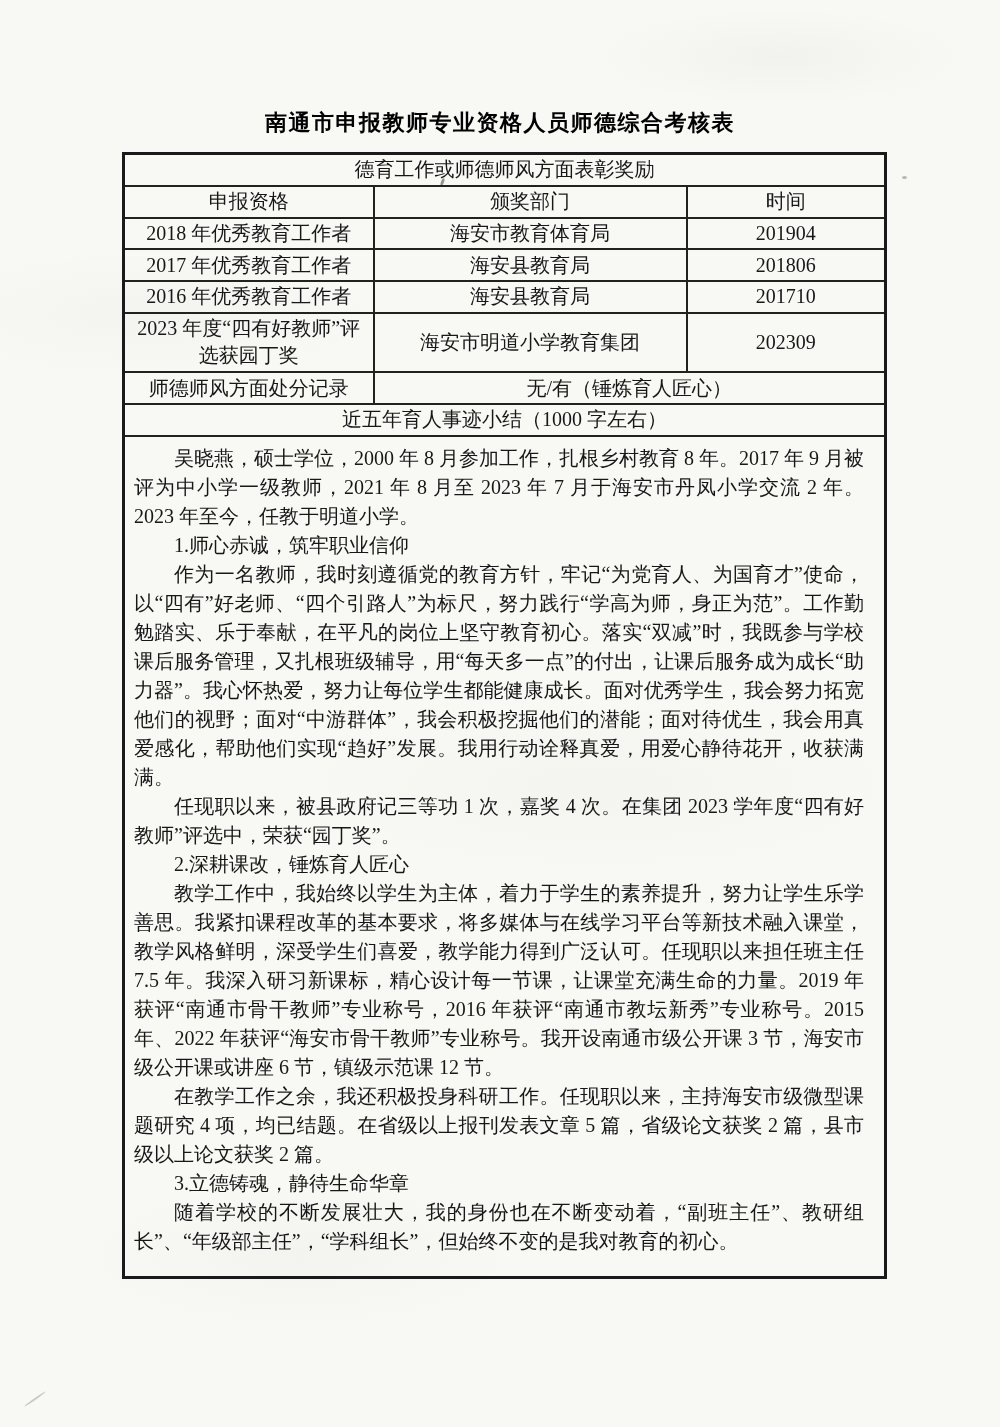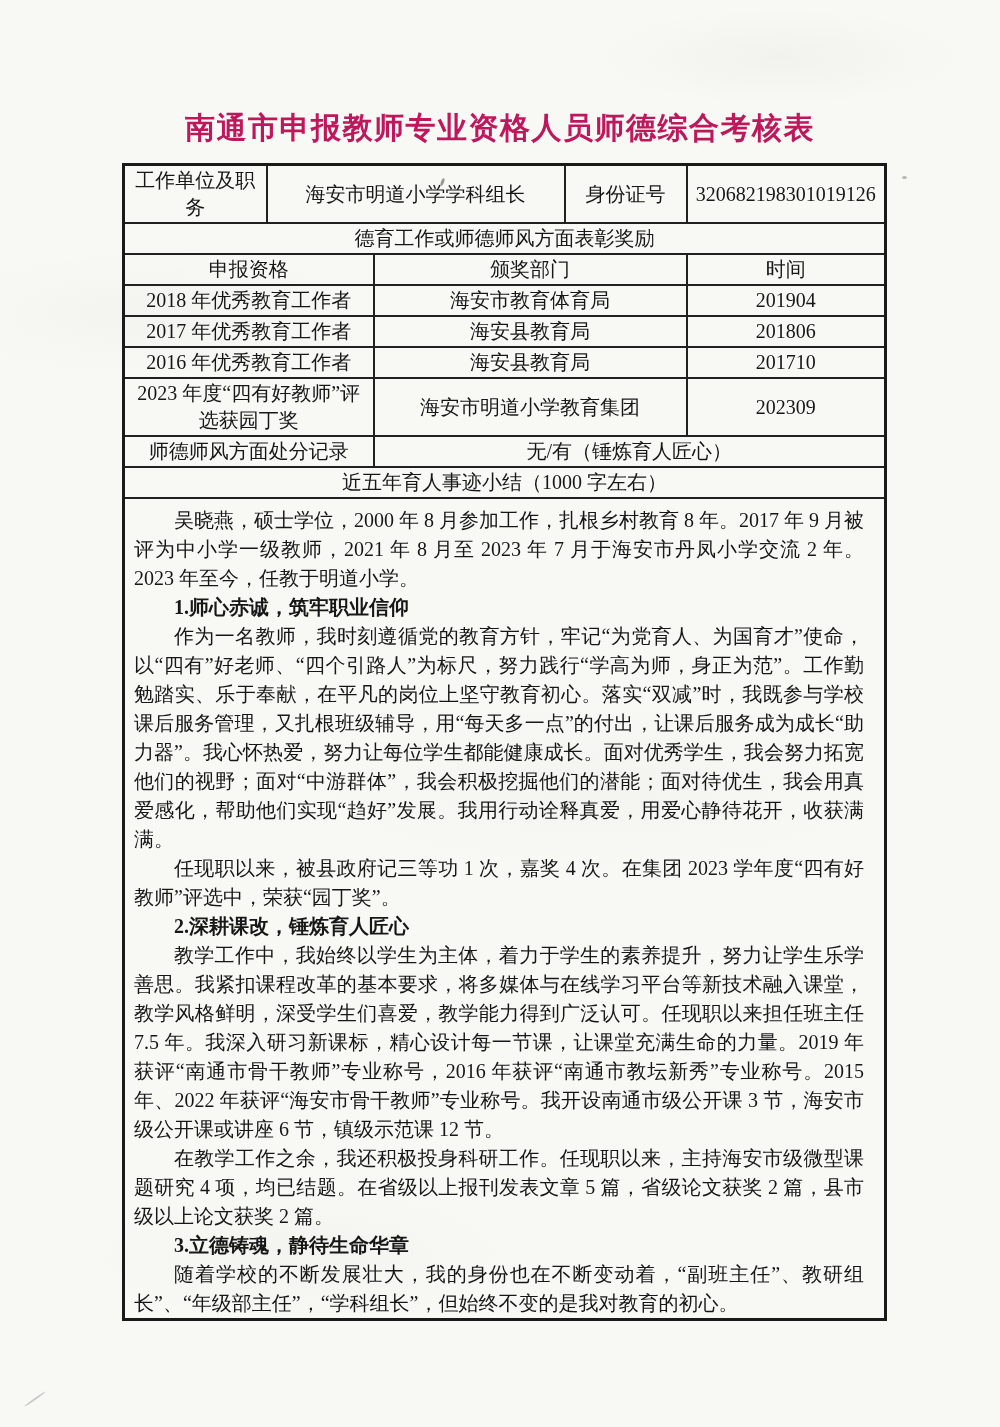--- a/index.html
+++ b/index.html
@@ -18,24 +18,24 @@
       radial-gradient(ellipse 300px 100px at 30% 88%, rgba(120,120,115,0.04), transparent 70%);
     font-family: "Liberation Serif", "DejaVu Serif", serif;
     color: #171717;
     overflow: hidden;
   }
   .page-title {
     margin: 0;
     padding-top: 108px;
     padding-bottom: 14px;
     text-align: center;
-    font-size: 30px;
+    font-size: 22px;
     font-weight: bold;
     letter-spacing: 1.5px;
-    color: #be185d;
+    color: #000000;
   }
   table.form-table {
     border-collapse: collapse;
     table-layout: fixed;
     margin-left: 122px;
     width: 762px;
     height: 1127px;
     border: 3px solid #1a1a1a;
     background: transparent;
   }
@@ -65,21 +65,21 @@
   }
   .body-cell .para, .body-cell .section-heading {
     margin: 0;
     font-size: 20px;
     line-height: 29px;
     text-indent: 2em;
     text-align: justify;
     text-justify: inter-ideograph;
   }
   .body-cell .section-heading {
-    font-weight: bold;
+    font-weight: normal;
     text-align: left;
   }
   .speck {
     position: absolute;
     background: rgba(60,60,58,0.35);
     border-radius: 50%;
   }
   .speck-a { left: 902px; top: 176px; width: 5px; height: 3px; }
   .speck-b { left: 441px; top: 178px; width: 3px; height: 8px; transform: rotate(20deg); background: rgba(50,50,48,0.5); }
   .speck-c { left: 22px; top: 1398px; width: 26px; height: 2px; transform: rotate(-35deg); background: rgba(90,90,88,0.3); }
@@ -94,26 +94,20 @@
     <col style="width:143px">
     <col style="width:107px">
     <col style="width:65px">
     <col style="width:126px">
     <col style="width:122px">
     <col style="width:199px">
   </colgroup>
 
   <tbody>
 
-  <tr class="r-unit">
-    <td class="unit-label">工作单位及职务</td>
-    <td colspan="3">海安市明道小学学科组长</td>
-    <td>身份证号</td>
-    <td>320682198301019126</td>
-  </tr>
 
   <tr class="r-awards-hdr">
     <td colspan="6">德育工作或师德师风方面表彰奖励</td>
   </tr>
 
   <tr class="r-cols">
     <td colspan="2">申报资格</td>
     <td colspan="3">颁奖部门</td>
     <td>时间</td>
   </tr>

